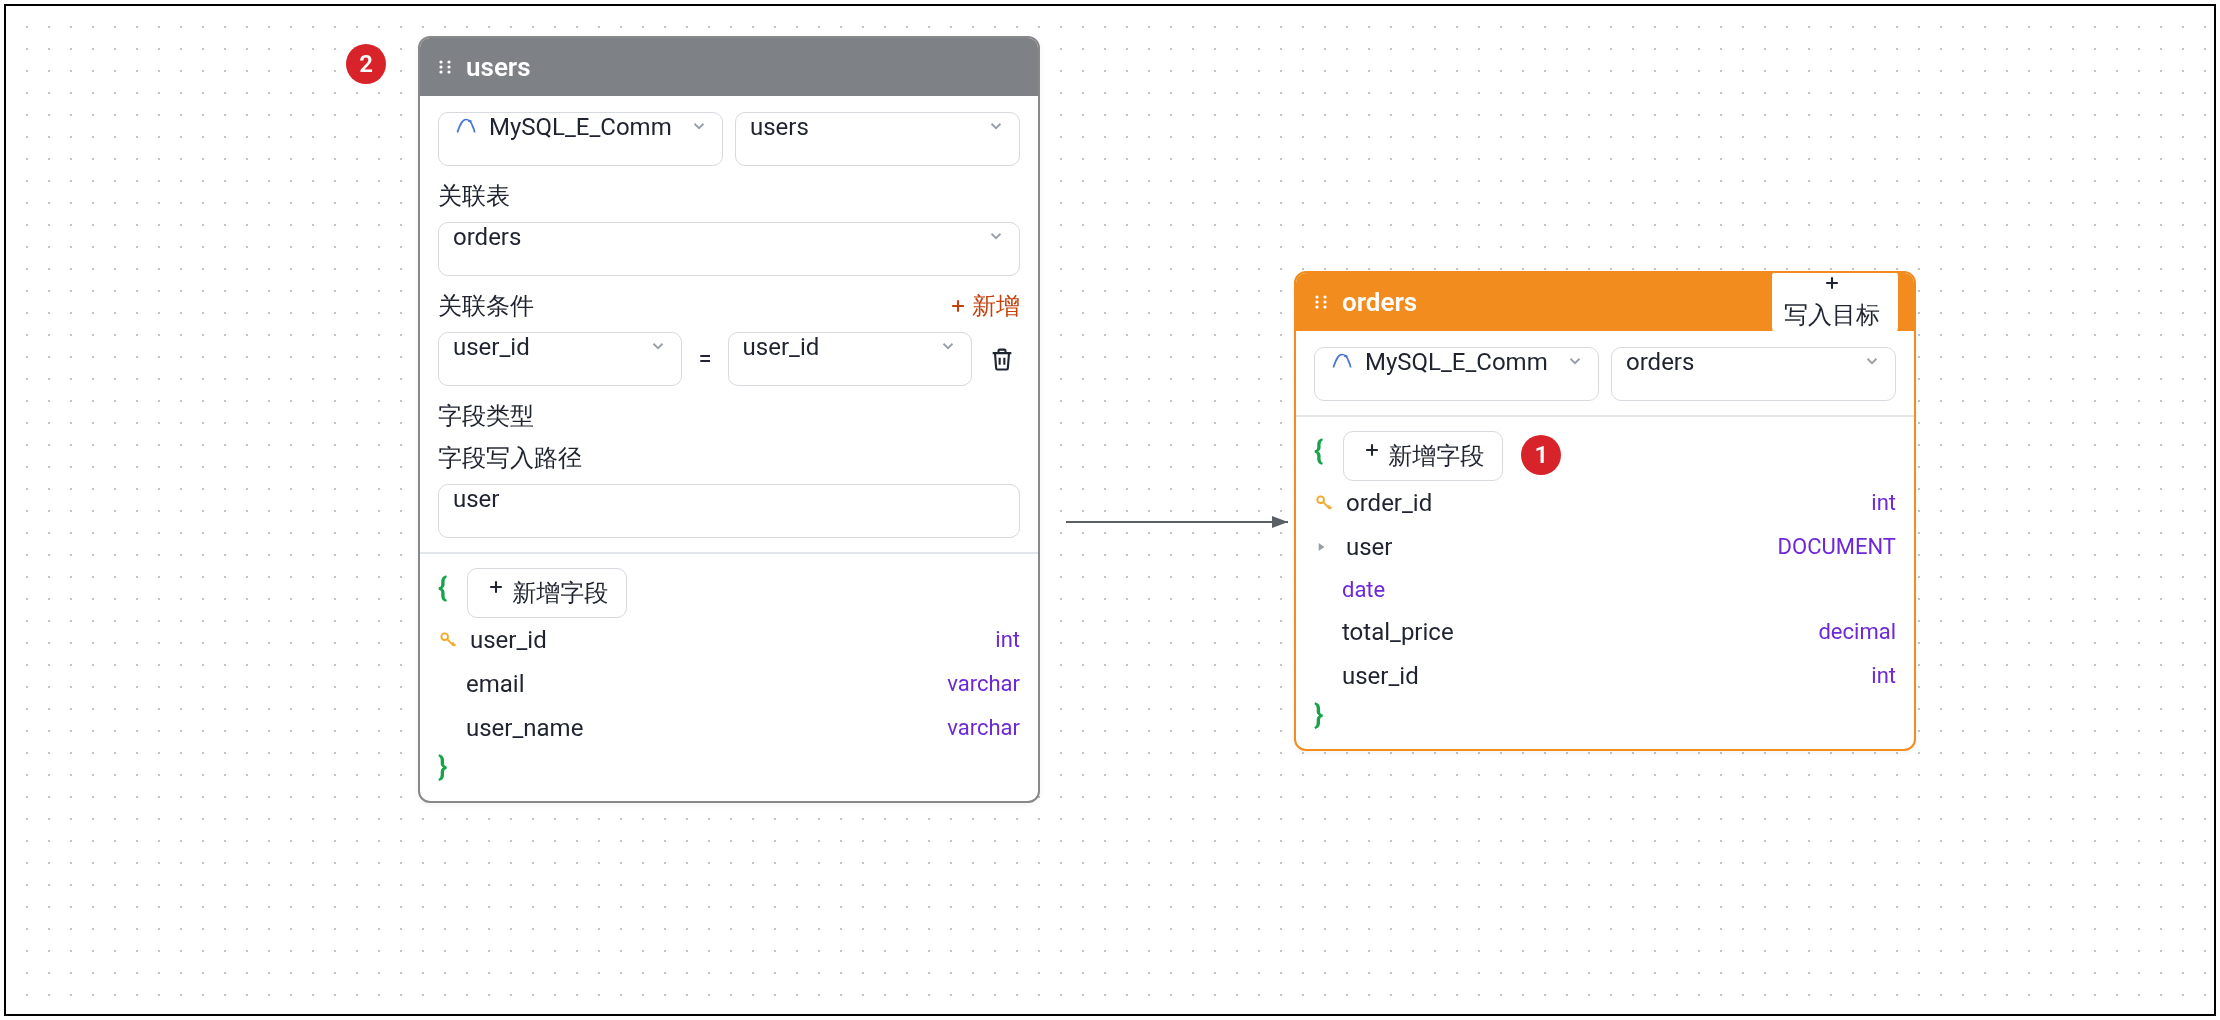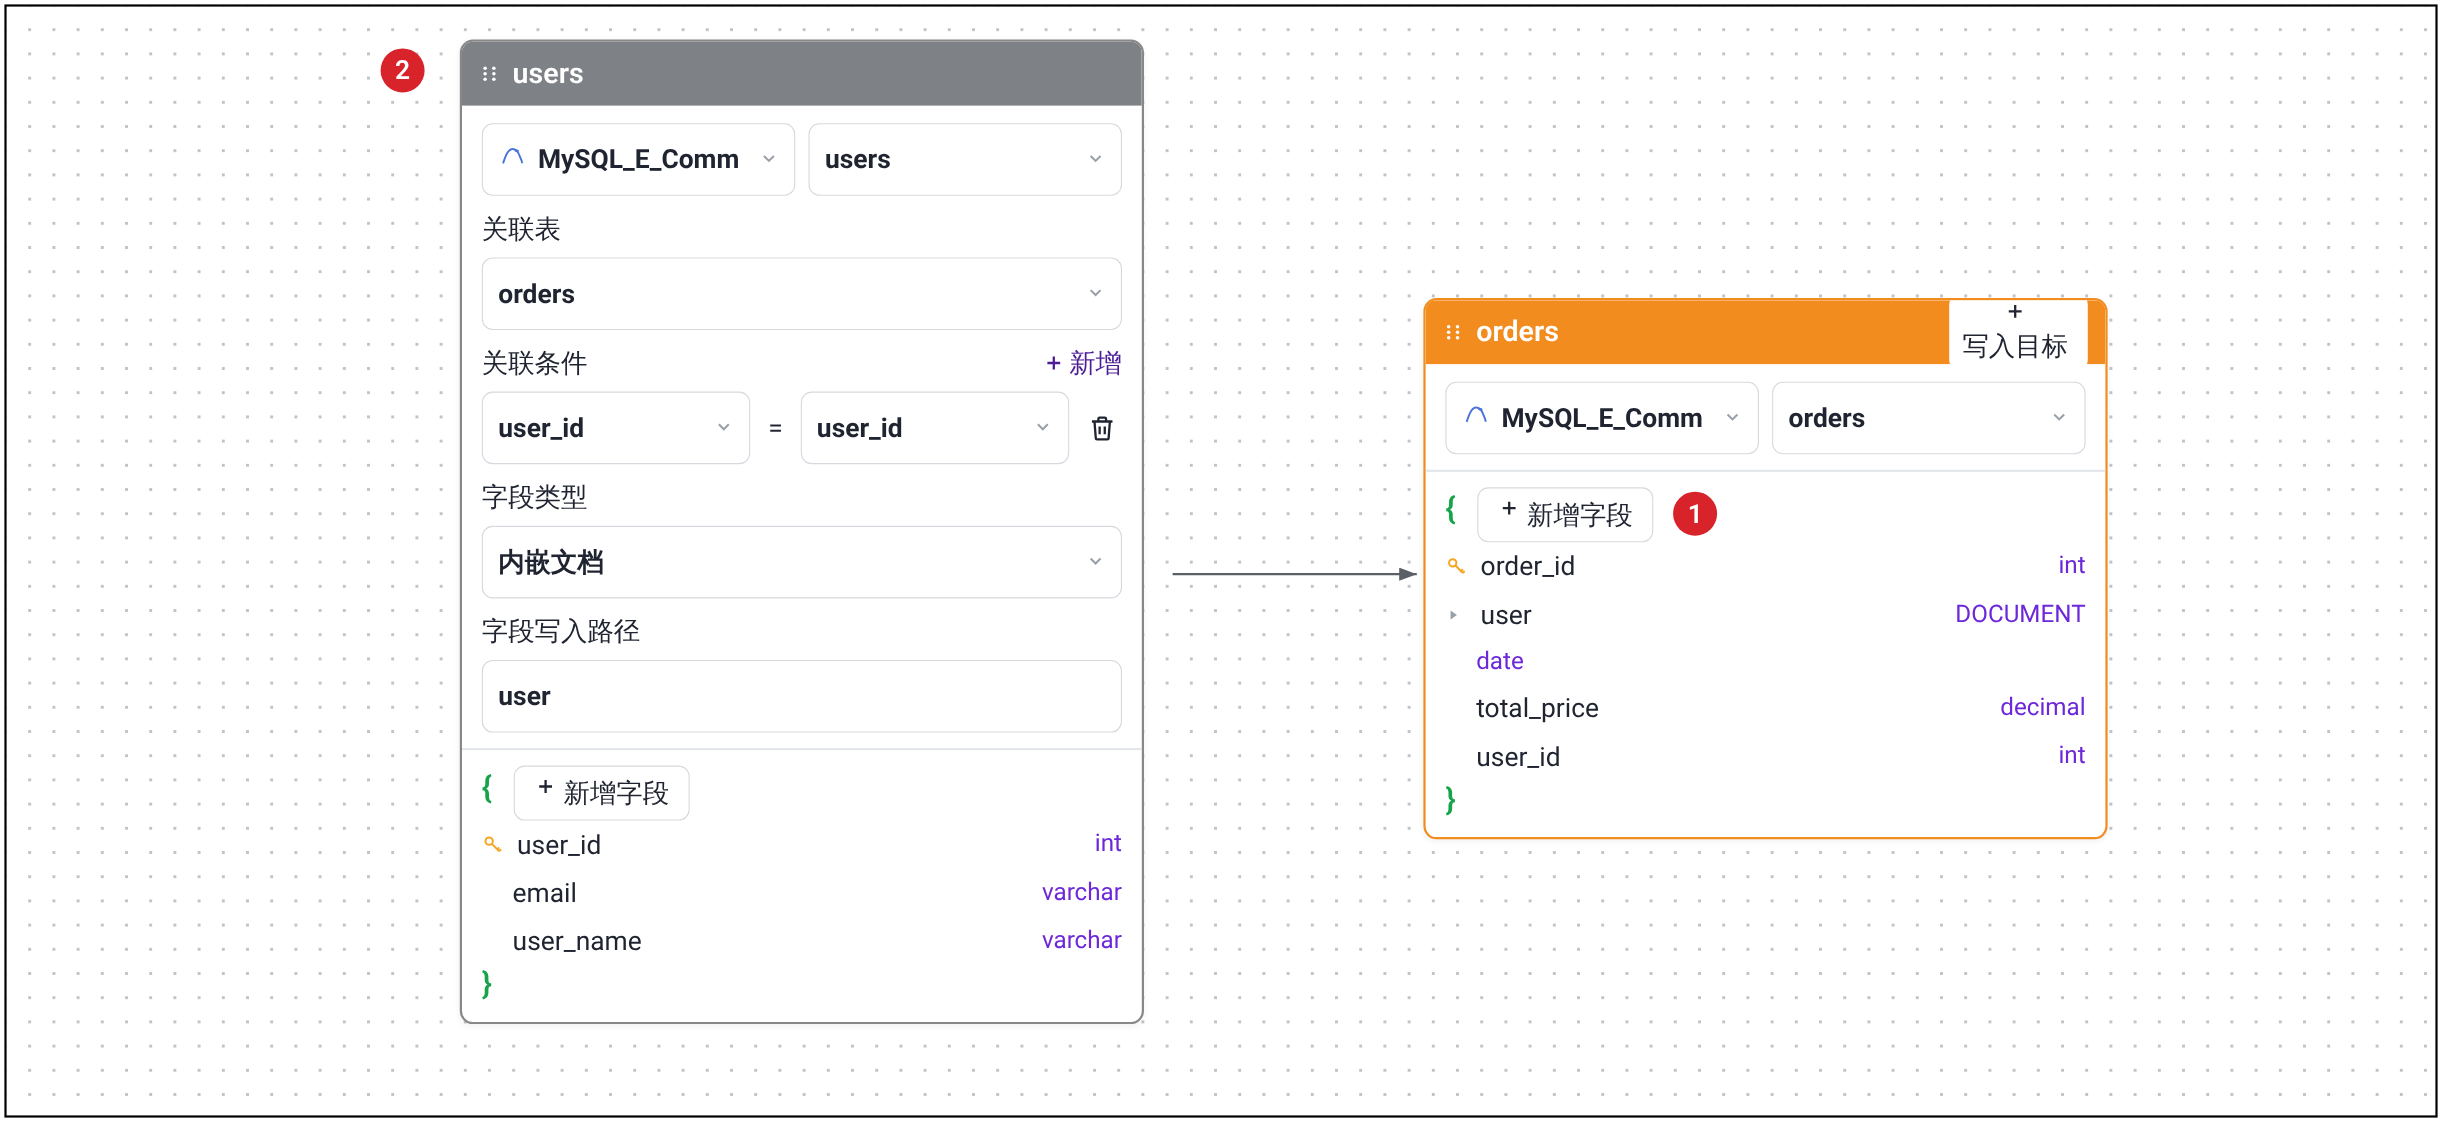--- a/index.html
+++ b/index.html
@@ -63,29 +63,28 @@
     gap: 6px;
     cursor: pointer;
     flex-direction: column;
   }
   .node-body { padding: 16px 18px 0 18px; }
   .row { display: flex; gap: 12px; margin-bottom: 14px; align-items: center; }
   .select {
     flex: 1;
     border: 1.5px solid #d6d9de;
     border-radius: 10px;
-    height: 66px;
+    height: 54px;
     padding: 0 14px;
     display: flex;
-    align-items: center;
+    align-items: flex-start;
     font-size: 24px;
     color: #1f2430;
     background: #fff;
     position: relative;
-    font-weight: bold;
   }
   .select .sel-label { flex: 1; white-space: nowrap; overflow: hidden; text-overflow: ellipsis; }
   .chevron {
     color: #9aa0a8;
     flex-shrink: 0;
     margin-left: 8px;
   }
   .db-icon {
     color: #4a74d9;
     margin-right: 10px;
@@ -93,21 +92,21 @@
   }
   .section-label {
     font-size: 24px;
     color: #1f2430;
     margin-bottom: 10px;
     display: flex;
     align-items: center;
     justify-content: space-between;
   }
   .add-link {
-    color: #4c1d95;
+    color: #c2410c;
     font-size: 24px;
     display: inline-flex;
     align-items: center;
     gap: 4px;
     cursor: pointer;
   }
   .eq { font-size: 24px; color: #1f2430; padding: 0 4px; }
   .trash-btn {
     width: 36px; height: 36px;
     display: inline-flex; align-items: center; justify-content: center;
@@ -276,30 +275,20 @@
         </div>
         <span class="trash-btn">
           <svg width="28" height="28" viewBox="0 0 24 24" fill="none" stroke="currentColor" stroke-width="1.8">
               <path d="M4 7h16M9 7V5a1 1 0 0 1 1-1h4a1 1 0 0 1 1 1v2M6 7l1 13a1 1 0 0 0 1 1h8a1 1 0 0 0 1-1l1-13M10 11v6M14 11v6"></path>
             </svg>
         </span>
       </div>
 
       <div class="section-label">
         <span>字段类型</span>
-      </div>
-      <div class="row">
-        <div class="select" style="flex:1">
-          <span class="sel-label">内嵌文档</span>
-          <span class="chevron">
-            <svg width="18" height="18" viewBox="0 0 24 24" fill="none" stroke="currentColor" stroke-width="2.5">
-                <path d="M6 9l6 6 6-6"></path>
-              </svg>
-          </span>
-        </div>
       </div>
 
       <div class="section-label">
         <span>字段写入路径</span>
       </div>
       <div class="row">
         <div class="select" style="flex:1">
           <span class="sel-label">user</span>
         </div>
       </div>

